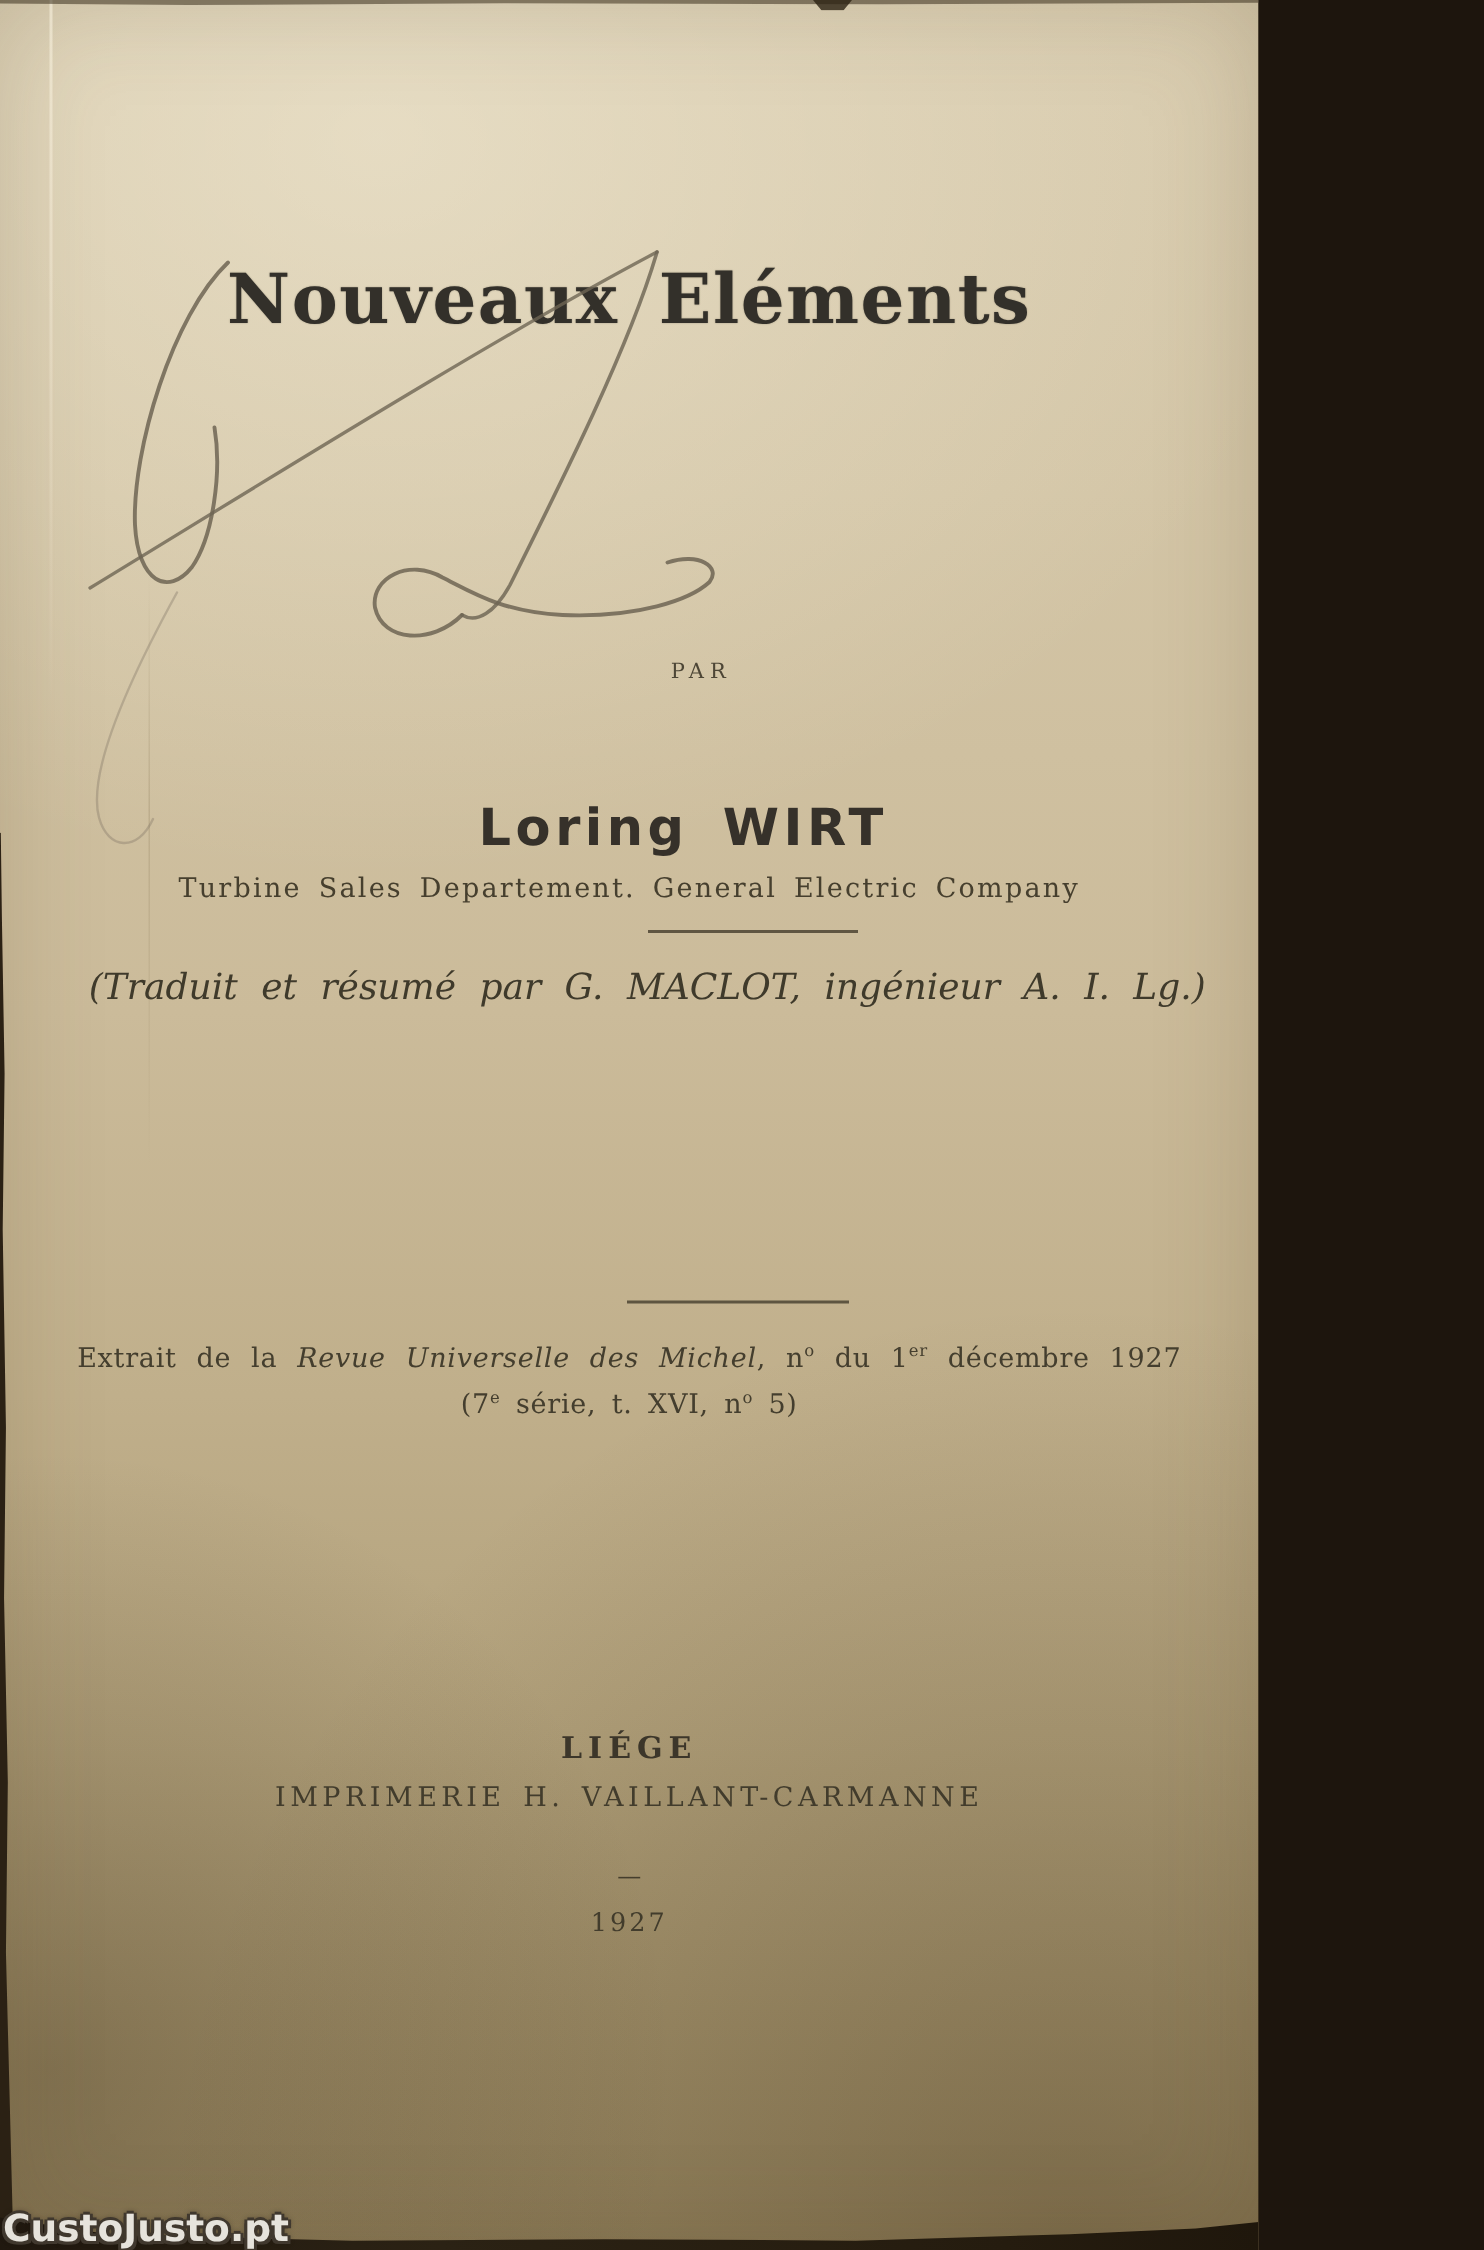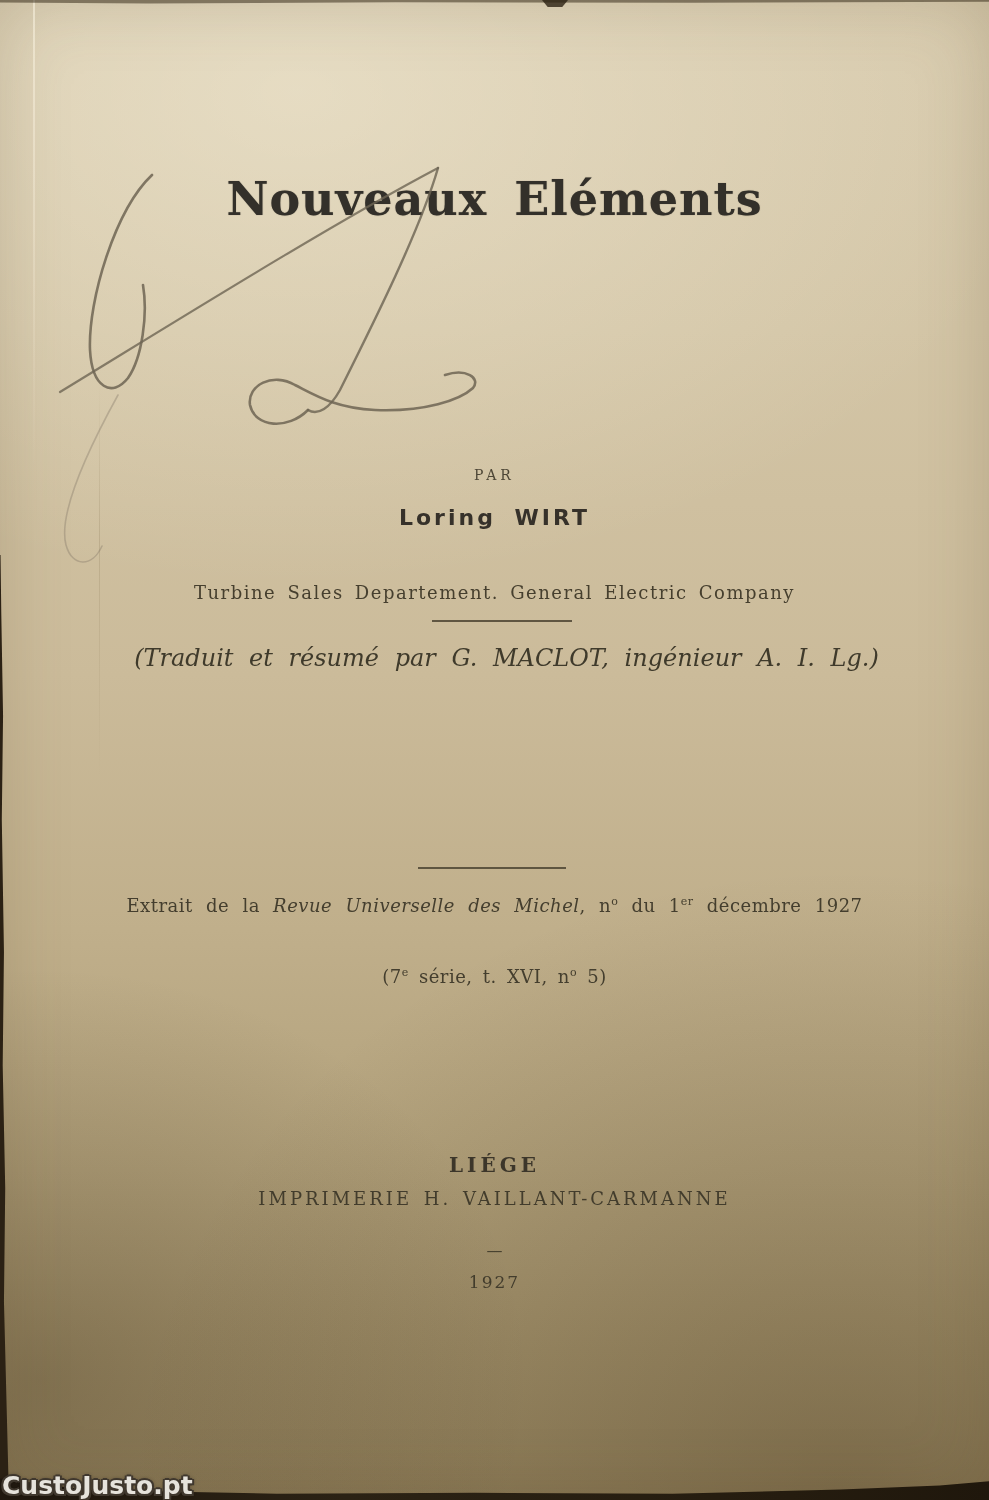--- a/index.html
+++ b/index.html
@@ -1,16 +1,16 @@
 <!DOCTYPE html>
 <html><head>
 <meta charset="utf-8">
 <style>
   html,body{margin:0;padding:0;background:#1d150d;}
-  .stage{position:relative;width:989px;height:1500px;overflow:hidden;
+  .stage{position:relative;width:839px;height:1500px;overflow:hidden;
          font-family:"DejaVu Serif", serif;}
   .page{position:absolute;inset:0;
         background:
           radial-gradient(140% 60% at 30% 6%, rgba(255,250,232,.38) 0%, rgba(255,250,232,0) 55%),
           radial-gradient(120% 70% at 85% 100%, rgba(60,44,20,.30) 0%, rgba(60,44,20,0) 60%),
           radial-gradient(90% 50% at 4% 92%, rgba(52,38,18,.28) 0%, rgba(52,38,18,0) 55%),
           linear-gradient(180deg,#d8cbae 0%,#d3c5a6 22%,#cbbb9a 45%,#c0af8b 62%,#b1a07a 78%,#a1906a 90%,#968560 100%);
         box-shadow: inset 0 0 70px rgba(92,72,40,.22);}
   .mottle{position:absolute;inset:0;pointer-events:none;
         background:
@@ -31,30 +31,30 @@
   .edge-bottom{position:absolute;left:0;bottom:0;width:100%;height:24px;
         background:linear-gradient(90deg,#20180f,#2b2214 35%,#251c0f 80%,#1f170c);
         clip-path:polygon(0 10%,9% 58%,28% 74%,48% 70%,68% 74%,85% 56%,95% 40%,100% 22%,100% 100%,0 100%);}
   .txt{position:absolute;left:0;width:100%;text-align:center;color:#3a3529;}
   .t1{top:172px;font-size:46px;font-weight:bold;letter-spacing:1px;word-spacing:10px;color:#33302a;
       text-shadow:0 0 1px rgba(45,40,28,.45);}
   .t2{top:258px;font-size:46px;font-weight:bold;letter-spacing:1px;word-spacing:16px;color:#33302a;
       text-shadow:0 0 1px rgba(45,40,28,.45);}
   .t3{top:334px;font-size:46px;font-weight:bold;letter-spacing:1px;word-spacing:12px;color:#33302a;
       text-shadow:0 0 1px rgba(45,40,28,.45);}
-  .par{top:467px;font-size:14px;letter-spacing:4px;color:#4d4636;}
-  .author{top:505px;font-size:22px;font-weight:bold;font-family:"DejaVu Sans",sans-serif;
-      letter-spacing:3px;word-spacing:8px;color:#36312a;}
+  .par{top:440px;font-size:14px;letter-spacing:4px;color:#4d4636;padding-left:48px;}
+  .author{top:532px;font-size:34px;font-weight:bold;font-family:"DejaVu Sans",sans-serif;
+      letter-spacing:3px;word-spacing:8px;color:#36312a;padding-left:36px;}
   .affil{top:582px;font-size:18px;letter-spacing:1.5px;word-spacing:4px;color:#463f2e;}
   .rule{position:absolute;height:2px;background:#4c4433;opacity:.85;}
   .rule1{top:620px;left:432px;width:140px;}
   .rule2{top:867px;left:418px;width:148px;}
   .trad{top:644px;font-size:24px;font-style:italic;word-spacing:8px;color:#3f3a2b;margin-left:12px;}
   .ext1{top:895px;font-size:18px;letter-spacing:.5px;word-spacing:7px;color:#443e2e;}
-  .ext2{top:926px;font-size:18px;letter-spacing:.5px;word-spacing:4px;color:#443e2e;margin-top:40px;}
+  .ext2{top:926px;font-size:18px;letter-spacing:.5px;word-spacing:4px;color:#443e2e;}
   .ital{font-style:italic;}
   sup{font-size:11px;vertical-align:super;line-height:0;}
   .city{top:1153px;font-size:20px;font-weight:bold;letter-spacing:4px;color:#3c362a;}
   .printer{top:1188px;font-size:18px;letter-spacing:3px;word-spacing:3px;color:#423c2c;text-align:center;}
   .addr{top:1221px;font-size:15px;letter-spacing:1px;word-spacing:3px;color:#453e2d;}
   .dash{top:1241px;font-size:16px;color:#453e2d;}
   .year{top:1272px;font-size:17px;letter-spacing:2px;color:#423c2c;}
   .scribble{position:absolute;left:30px;top:140px;width:480px;height:460px;pointer-events:none;}
   .wm{position:absolute;left:2px;bottom:0px;font-family:"DejaVu Sans",sans-serif;
       font-weight:bold;font-size:25px;letter-spacing:0;color:#e6e3dc;

